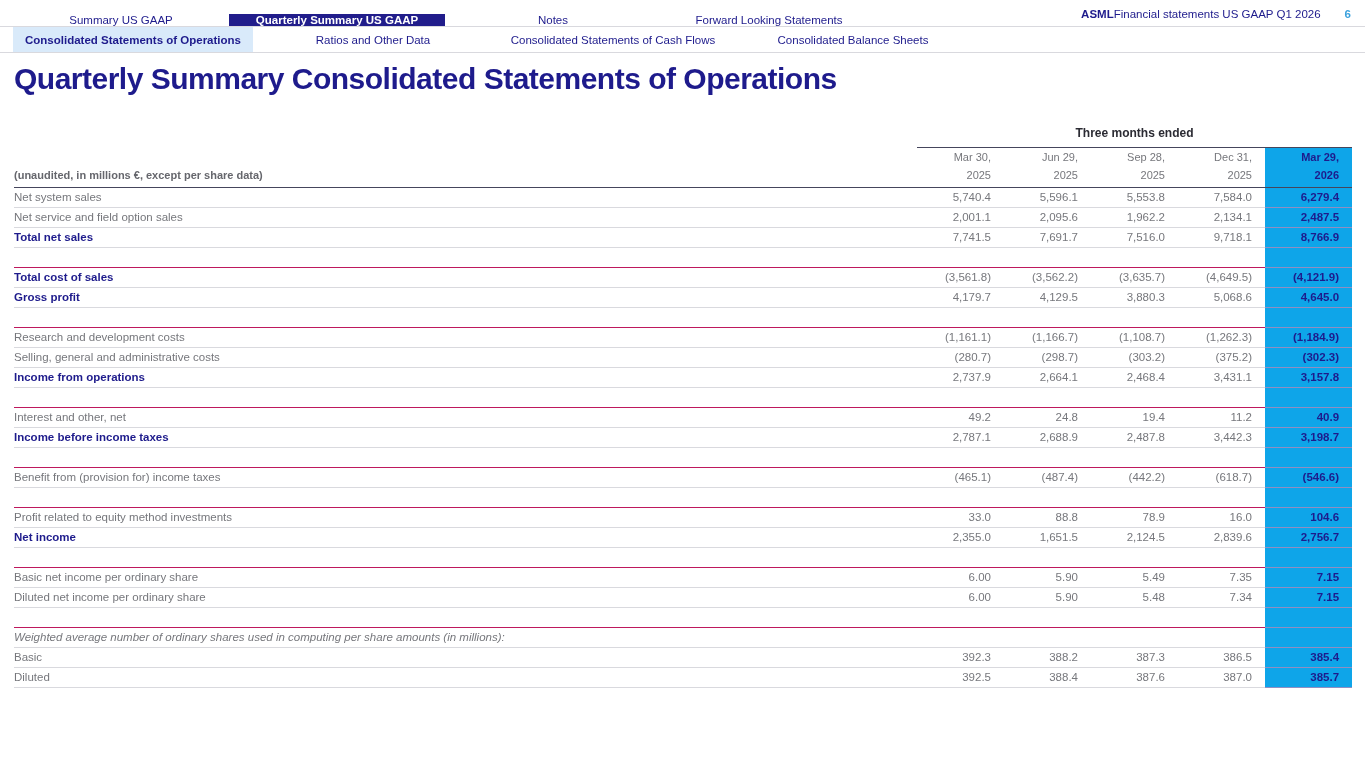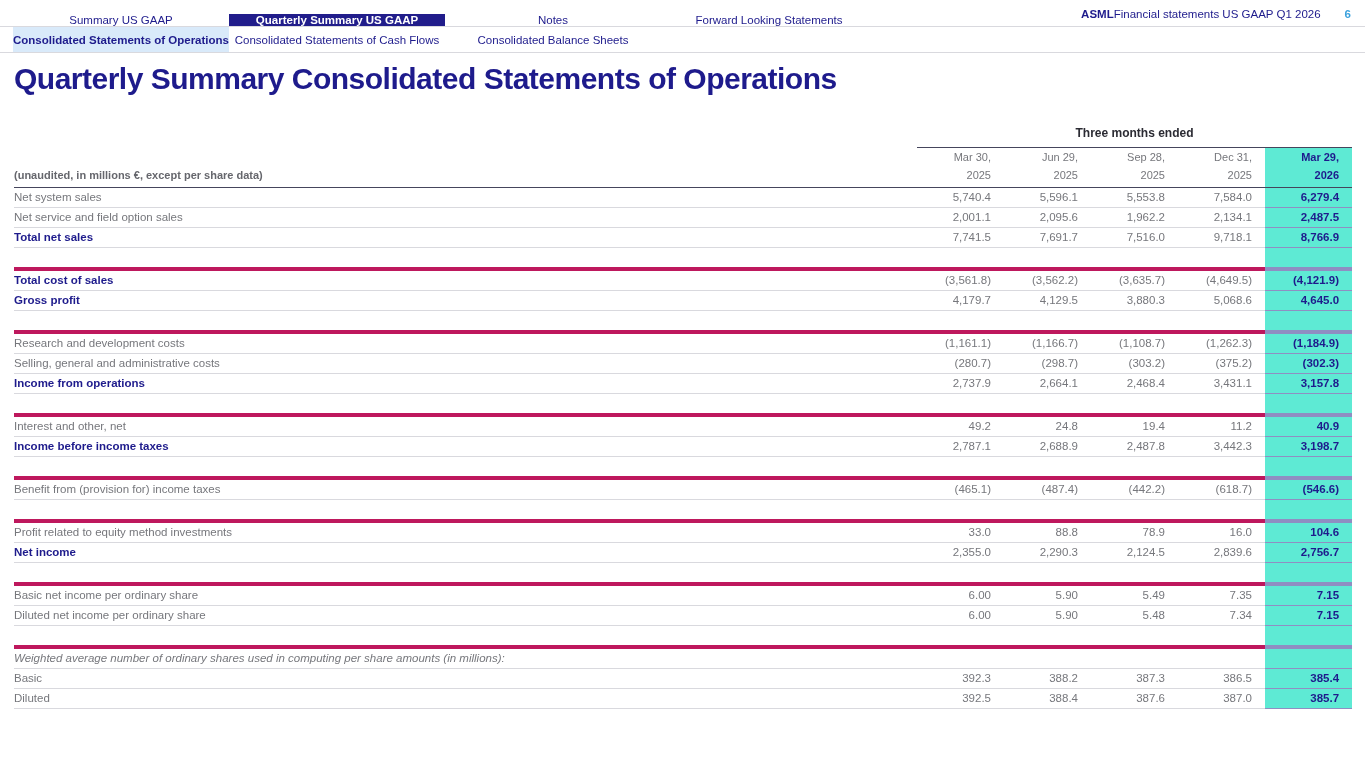--- a/index.html
+++ b/index.html
@@ -25,58 +25,58 @@
     display: flex; align-items: center; font-size: 11.5px; color: #1e1b8c;
   }
   .brand .b { font-weight: bold; }
   .brand .pagenum { color: #3ba1dd; font-weight: bold; margin-left: 24px; }
   
   .subnav {
     height: 26px; width: 100%; border-bottom: 1px solid #d9d9de;
     display: flex; align-items: stretch; padding-left: 13px;
   }
   .subtab {
-    width: 216px; display: flex; align-items: center; justify-content: center;
+    width: 240px; display: flex; align-items: center; justify-content: center;
     font-size: 11.5px; color: #1e1b8c; cursor: pointer; white-space: nowrap;
   }
   .subtab.active { background: #d9eafa; font-weight: bold; }
   
   h1.title {
     margin: 9px 0 0 14px; font-size: 30px; line-height: 34px;
     font-weight: bold; color: #1e1b8c; letter-spacing: -0.5px;
   }
   
   table.fin {
     margin: 28px 0 0 14px; width: 1338px;
     border-collapse: separate; border-spacing: 0; table-layout: fixed;
   }
   table.fin col.c-label { width: 903px; }
   table.fin col.c-num { width: 87px; }
   td { font-size: 11.5px; height: 19px; line-height: 19px; padding: 0; vertical-align: middle; }
   td.num { text-align: right; padding-right: 13px; color: #76777c; white-space: nowrap; }
   td.lbl { text-align: left; color: #76777c; padding-right: 6px; white-space: nowrap; }
-  td.hl { background: #5eead4; }
+  td.hl { background: #0ea5e9; }
   td.num.hl { color: #1e1b8c; font-weight: bold; }
   
   td.period {
     text-align: center; font-weight: bold; color: #2b2b33; font-size: 12px;
     height: 22px; vertical-align: bottom; padding-bottom: 4px;
     border-bottom: 1px solid #45455c;
   }
   tr.dates td { height: 40px; line-height: 18px; vertical-align: bottom; padding-bottom: 3px;
     border-bottom: 1px solid #45455c; font-size: 11px; }
   tr.dates td.hl { color: #1e1b8c; font-weight: bold; }
   td.note {
     font-size: 9.5px; font-weight: bold; color: #66676d;
     vertical-align: bottom; padding-bottom: 5px; line-height: 12px;
   }
   
   tr.data td { border-bottom: 1px solid #d9d9de; }
   tr.data td.hl { border-bottom-color: #8f8ec2; }
-  tr.bt td { border-top: 4px solid #be185d; }
+  tr.bt td { border-top: 1px solid #be185d; }
   tr.bt td.hl { border-top-color: #8f8ec2; }
   tr.total td.lbl { color: #1e1b8c; font-weight: bold; margin-left: 24px; }
   tr.section td.lbl { font-style: italic; }
   tr.blank td { border: none; }
 </style>
 </head>
 <body>
 
 <div class="topnav">
   <div id="topnav-tabs" style="display:flex;align-items:flex-end;">
@@ -87,20 +87,21 @@
     </div>
   <div class="brand">
     <span class="b">ASML</span>
       <span> Financial statements US GAAP Q1 2026</span>
     <span class="pagenum">6</span>
   </div>
 </div>
 
 <div class="subnav" id="subnav">
     <div class="subtab active">Consolidated Statements of Operations</div>
+    <div class="subtab">Ratios and Other Data</div>
     <div class="subtab">Consolidated Statements of Cash Flows</div>
     <div class="subtab">Consolidated Balance Sheets</div>
   </div>
 
 <h1 class="title">Quarterly Summary Consolidated Statements of Operations</h1>
 
 <table class="fin">
   <colgroup>
     <col class="c-label">
       <col class="c-num">
@@ -254,21 +255,21 @@
         <td class="lbl">Profit related to equity method investments</td>
         <td class="num">33.0</td>
         <td class="num">88.8</td>
         <td class="num">78.9</td>
         <td class="num">16.0</td>
         <td class="num hl">104.6</td>
       </tr>
       <tr class="data total">
         <td class="lbl">Net income</td>
         <td class="num">2,355.0</td>
-        <td class="num">2,290.3</td>
+        <td class="num">1,651.5</td>
         <td class="num">2,124.5</td>
         <td class="num">2,839.6</td>
         <td class="num hl">2,756.7</td>
       </tr>
       <tr class="blank">
         <td></td>
         <td></td>
         <td></td>
         <td></td>
         <td></td>

